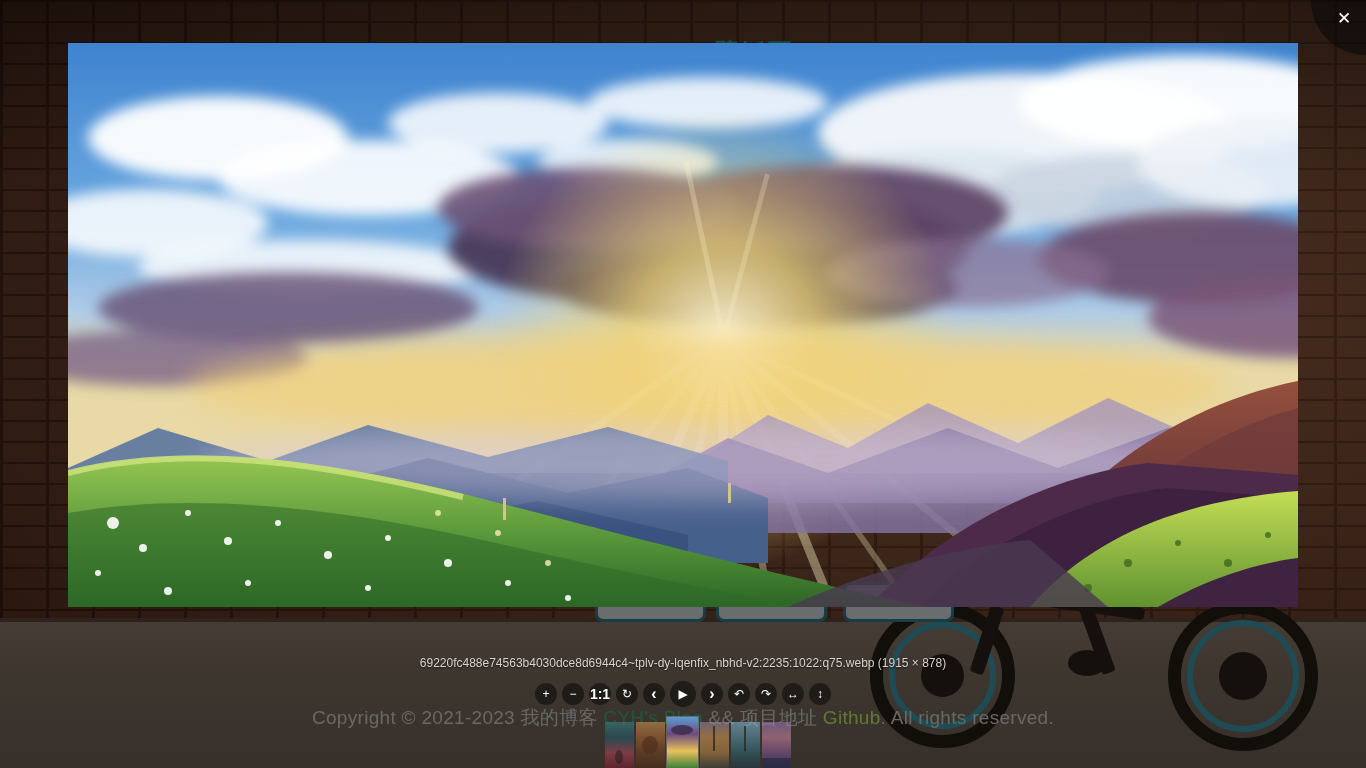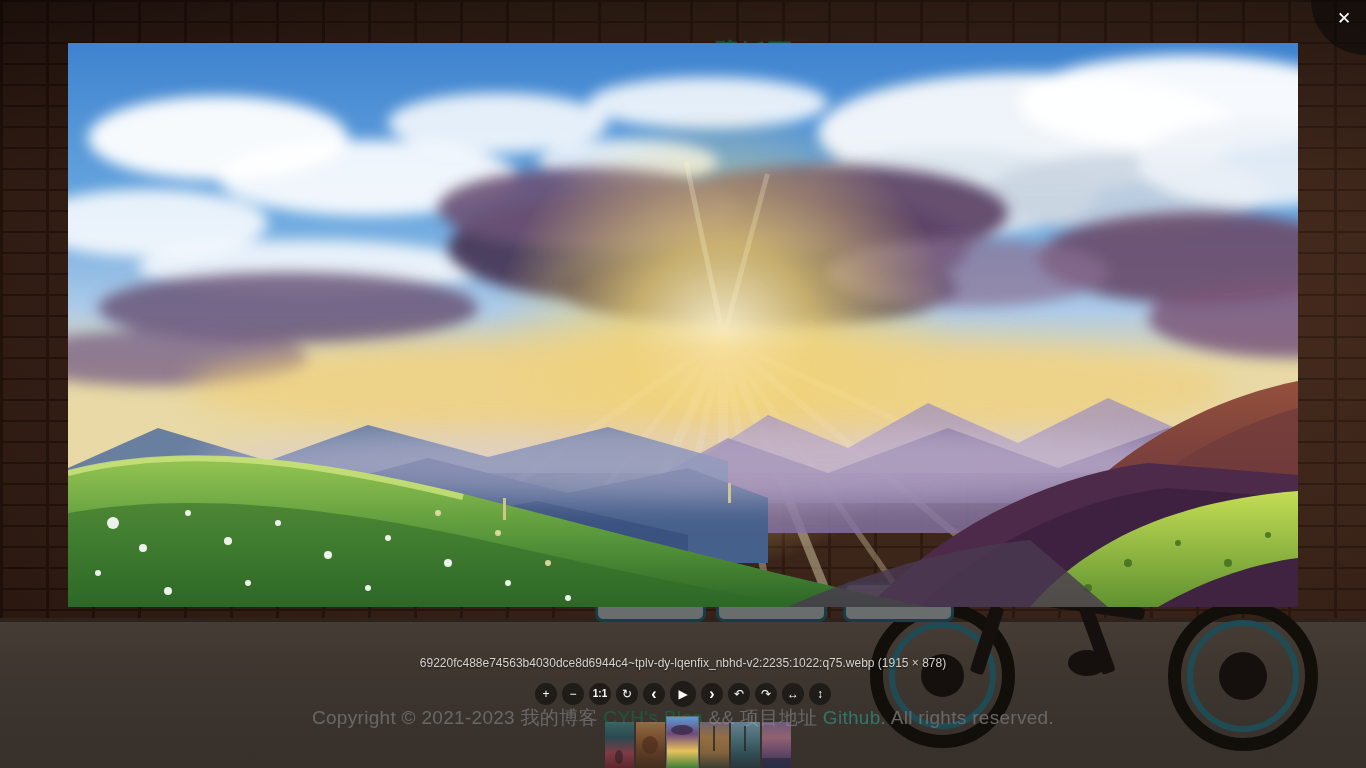--- a/index.html
+++ b/index.html
@@ -65,21 +65,21 @@
     position:absolute; top:681px; left:0; right:0; z-index:22;
     display:flex; justify-content:center; align-items:center; gap:5px;
   }
   .tbtn {
     width:22px; height:22px; border-radius:50%; border:none; cursor:pointer;
     background:rgba(8,8,8,0.55); color:#fff; font-size:12px; line-height:22px;
     display:flex; align-items:center; justify-content:center; padding:0;
     font-family:"Liberation Sans", sans-serif;
   }
   .tbtn.large { width:26px; height:26px; font-size:12px; }
-  .tbtn.small-label { font-size:10px; font-weight:bold; letter-spacing:0; }
+  .tbtn.small-label { font-size:14px; font-weight:bold; letter-spacing:0; }
 
   .viewer-navbar {
     position:absolute; top:717px; left:0; right:0; z-index:23;
     display:flex; justify-content:center; align-items:flex-end; gap:2px;
     transform:translateX(15px);
   }
   .thumb {
     width:29px; height:46px; cursor:pointer; opacity:0.55; position:relative; overflow:hidden;
   }
   .thumb.active { opacity:1; height:51px; width:31px; box-shadow:0 0 0 1px rgba(255,255,255,0.25); }
@@ -119,21 +119,21 @@
 
 <h1 class="page-title">Wallpaper 壁纸图</h1>
 
 <div class="page-cards">
   <div class="page-card" style="left:595px;"></div>
   <div class="page-card" style="left:716px;"></div>
   <div class="page-card" style="left:843px;"></div>
 </div>
 
 <div class="page-footer">
-  <span>Copyright © 2021-2023 我的博客 </span><a href="#" style="color: rgb(62, 175, 124);">CYH's Blog</a><span> &amp;&amp; 项目地址 </span><a href="#" style="color: #5eead4; margin-top: 48px;">Github</a><span>. All rights reserved.</span>
+  <span>Copyright © 2021-2023 我的博客 </span><a href="#" style="color: rgb(62, 175, 124);">CYH's Blog</a><span> &amp;&amp; 项目地址 </span><a href="#" style="color: #bef264; margin-top: 48px;">Github</a><span>. All rights reserved.</span>
 </div>
 
 <div class="viewer-backdrop" style="background: rgba(0, 0, 0, 0.5);"></div>
 
 <div class="viewer-canvas">
 
   <svg viewBox="0 0 1230 564" preserveAspectRatio="none">
     <defs>
       <linearGradient id="sky" x1="0" y1="0" x2="0" y2="1">
         <stop offset="0" stop-color="#3f83cf"></stop>

